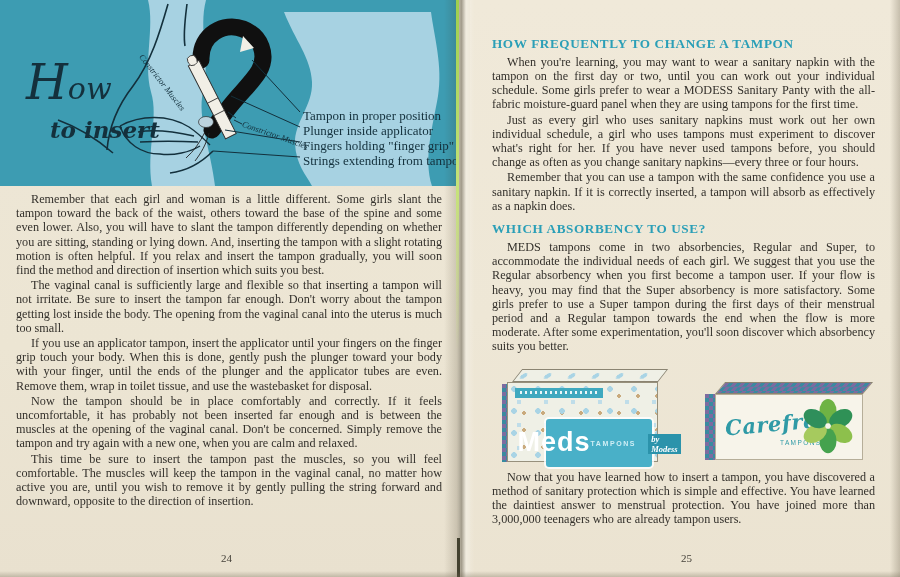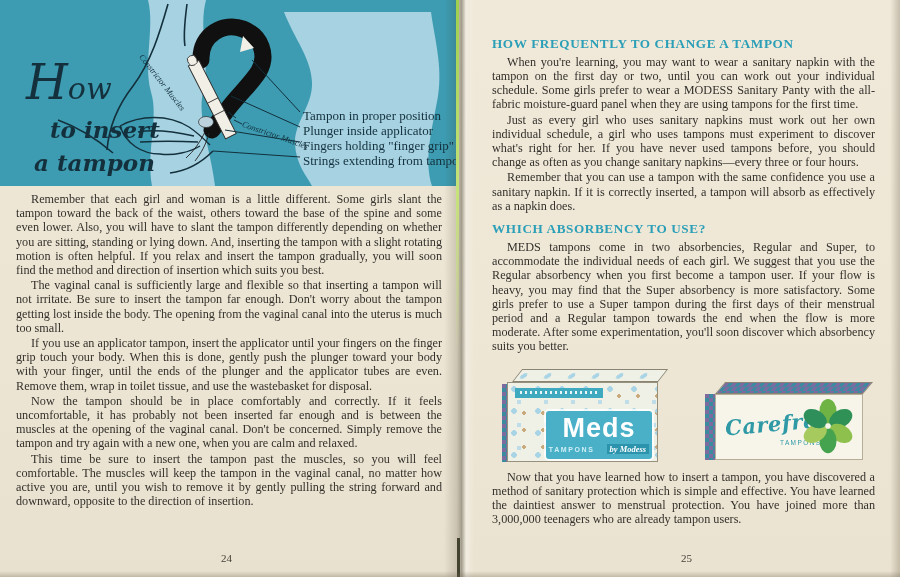--- a/index.html
+++ b/index.html
@@ -56,23 +56,23 @@
       radial-gradient(circle 2px at 21px 4px,#d2b489 90%,transparent);
     background-size:24px 22px,19px 17px,27px 23px,16px 15px;}
   .meds-top{position:absolute;left:10px;top:0;width:146px;height:13px;
             transform:skewX(-38deg);transform-origin:left bottom;border:1px solid #8b8472;box-sizing:border-box;}
   .meds-left{position:absolute;left:0;top:15px;width:6px;height:78px;}
   .meds-front{position:absolute;left:5px;top:13px;width:151px;height:80px;
               border:1px solid #97907c;box-sizing:border-box;}
   .meds-banner{position:absolute;left:7px;top:5px;width:88px;height:10px;background:#3fa9bf;}
   .meds-banner-text{height:3px;margin:3px 5px;
       background:repeating-linear-gradient(90deg,rgba(255,255,255,.9) 0 2px,transparent 2px 5px);}
-  .meds-panel{position:absolute;right:5px;top:28px;width:106px;height:48px;background:#49b0c8;
+  .meds-panel{position:absolute;right:5px;top:36px;width:106px;height:48px;background:#49b0c8;
               border-radius:3px;box-shadow:0 0 0 2px rgba(255,255,255,.8);
-              display:flex;flex-direction:column;align-items:center;justify-content:center;}
+              display:flex;flex-direction:row;align-items:center;justify-content:center;}
   .meds-brand{font-family:"Liberation Sans",sans-serif;font-weight:bold;font-size:27px;
               color:#ffffff;line-height:1;letter-spacing:1px;}
   .meds-sub-row{display:flex;align-items:center;gap:12px;margin-top:2px;}
   .meds-type{font-family:"Liberation Sans",sans-serif;font-weight:bold;font-size:7px;
              letter-spacing:1.6px;color:#cfeef5;}
   .meds-byline{font-family:"Liberation Serif",serif;font-style:italic;font-weight:bold;
                font-size:8.5px;color:#fff;background:#2b93ab;padding:0 3px;}
 
   
   .carefree-box{position:relative;width:164px;height:82px;}
@@ -152,21 +152,20 @@
 
         <g stroke="#13303c" stroke-width="1" fill="none">
           <path d="M228,112 L236,118"></path>
           <path d="M242,124 L234,120"></path>
         </g>
       </svg>
 
       <div class="title">
         <div class="l1"><span class="cap">H</span><span>ow</span></div>
         <div class="l2">to insert</div>
-        <div class="l3">a tampon</div>
       </div>
 
       <div class="muscle-label muscle-upper">Constrictor Muscles</div>
       <div class="muscle-label muscle-lower">Constrictor Muscles</div>
 
       <div class="callout co0">Tampon in proper position</div>
       <div class="callout co1">Plunger inside applicator</div>
       <div class="callout co2">Fingers holding "finger grip" on applicator</div>
       <div class="callout co3">Strings extending from tampon</div>
     </div>

